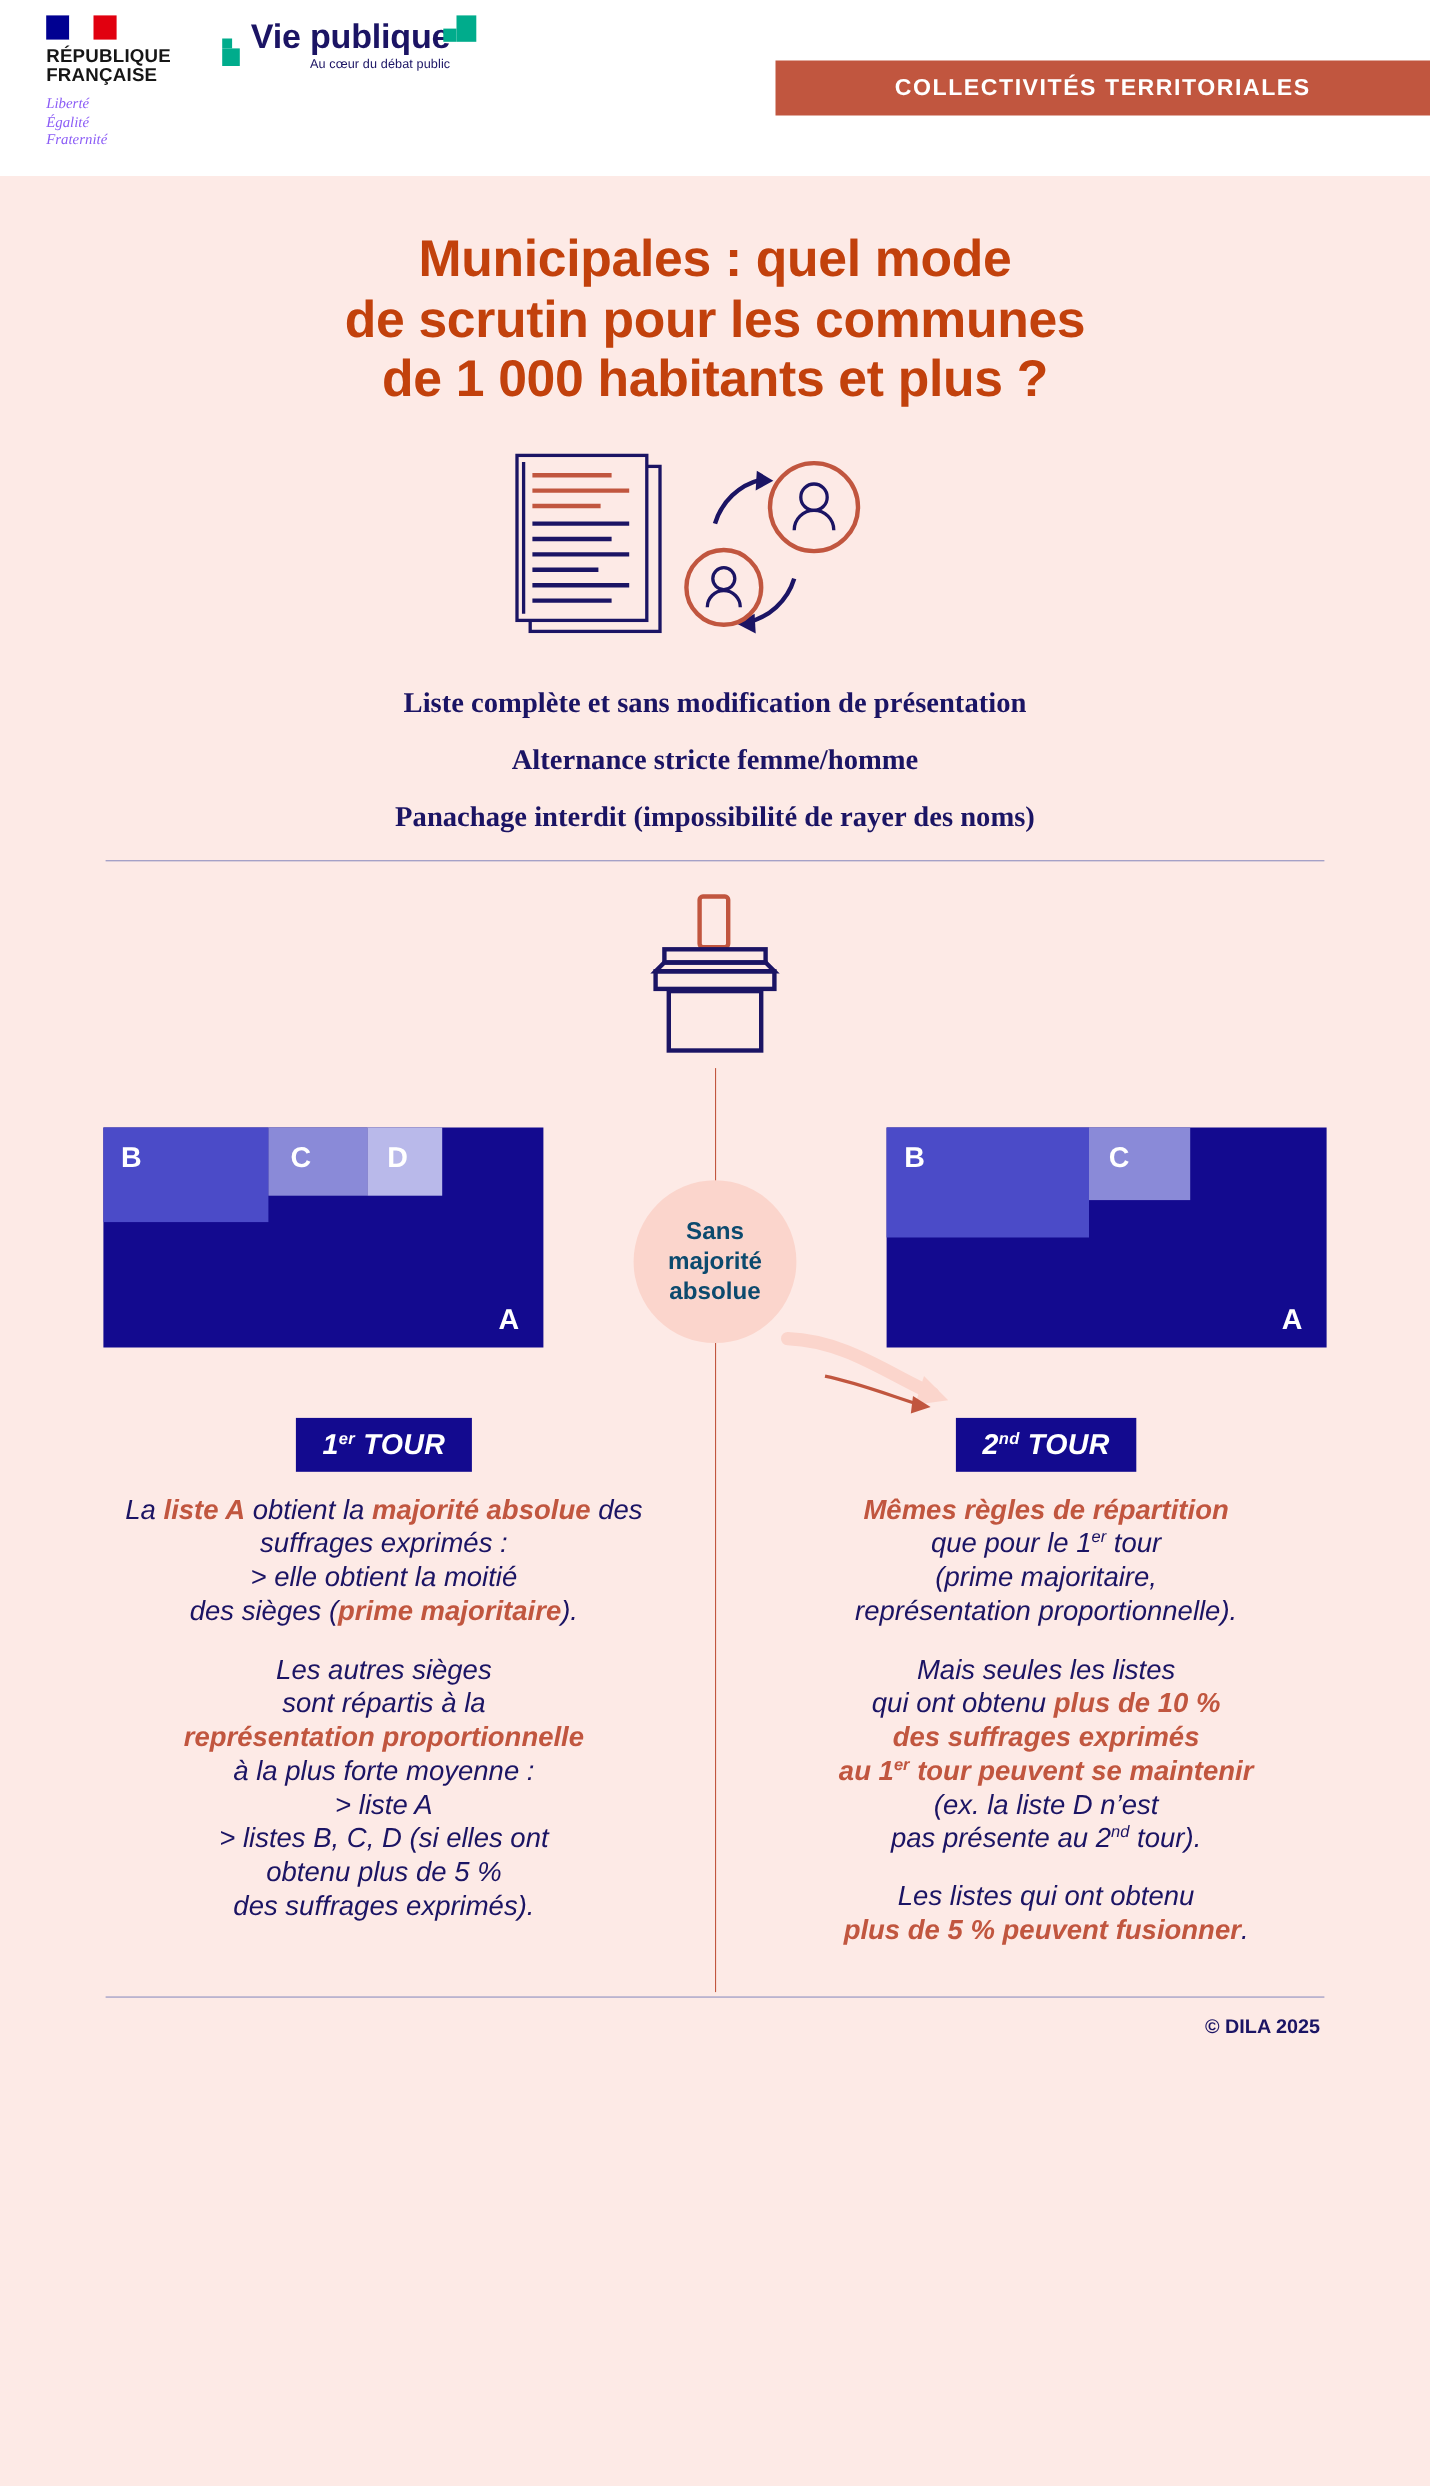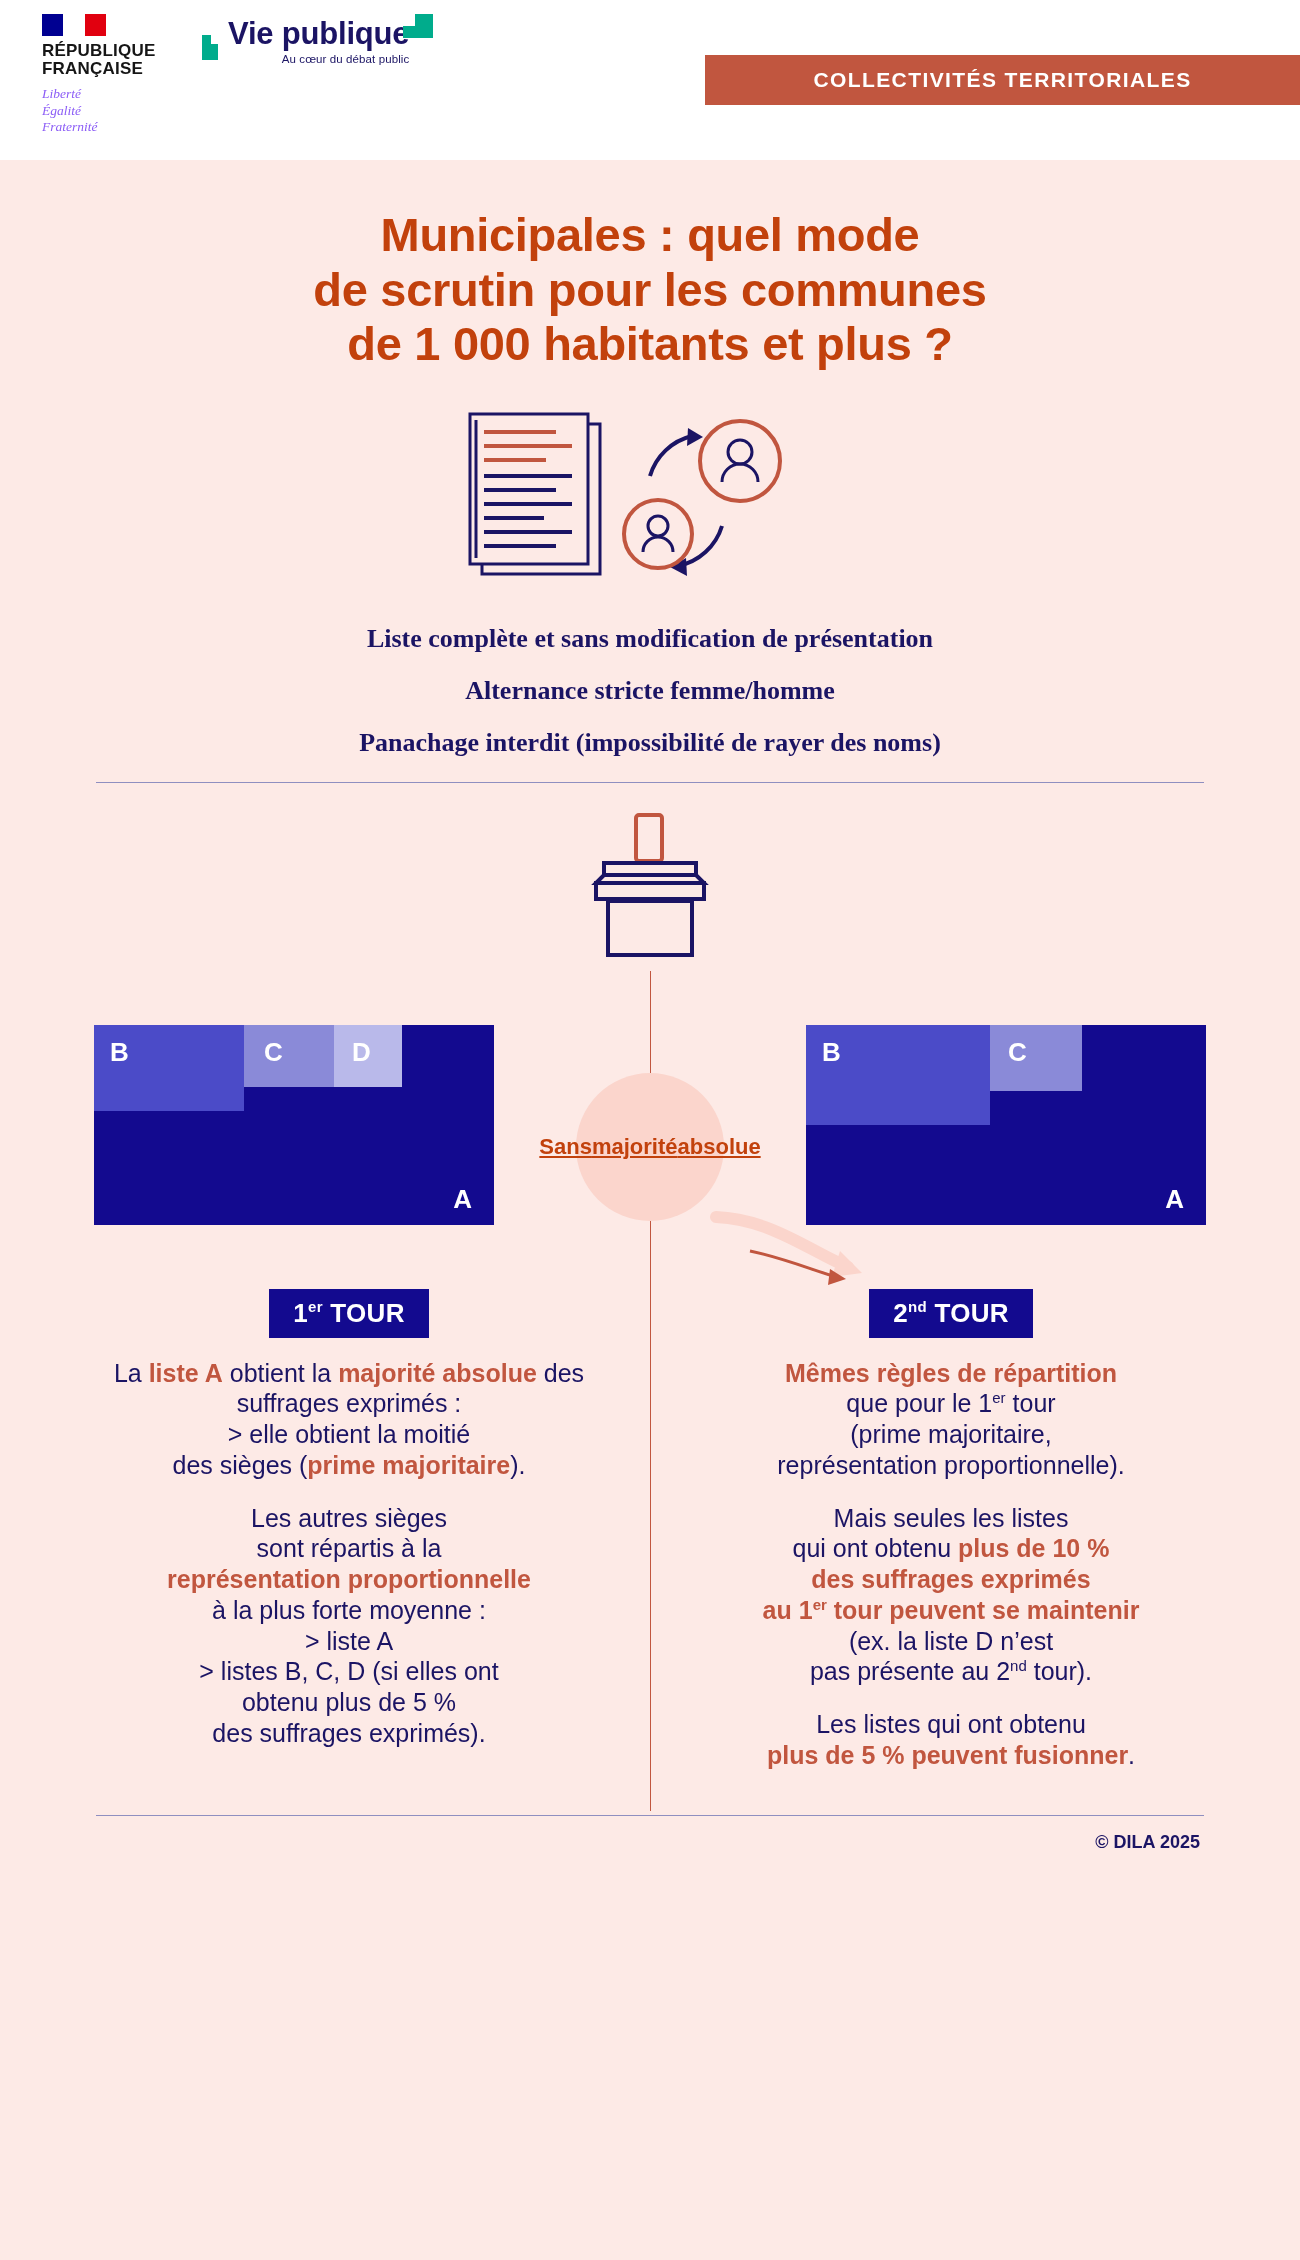--- a/index.html
+++ b/index.html
@@ -183,30 +183,29 @@
   }
   .bubble {
     position: absolute;
     left: 50%;
     transform: translateX(-50%);
     top: 262px;
     width: 148px;
     height: 148px;
     border-radius: 50%;
     background: #fbd5cc;
-    color: #c2410c;
+    color: #0c4a6e;
     font-size: 22px;
     font-weight: bold;
     display: flex;
-    flex-direction: row;
+    flex-direction: column;
     align-items: center;
     justify-content: center;
     line-height: 1.25;
     z-index: 3;
-    text-decoration: underline;
   }
   .arrow {
     position: absolute;
     left: 662px;
     top: 400px;
     width: 180px;
     height: 80px;
     z-index: 2;
   }
 
@@ -238,20 +237,21 @@
   .columns {
     position: relative;
     display: flex;
     margin-top: 8px;
   }
   .col {
     width: 50%;
     box-sizing: border-box;
     padding: 0 26px;
     text-align: center;
+    font-style: italic;
   }
   .tour-badge {
     display: inline-block;
     background: #130a8f;
     color: #ffffff;
     font-size: 26px;
     font-weight: bold;
     padding: 9px 24px;
     letter-spacing: .3px;
   }

